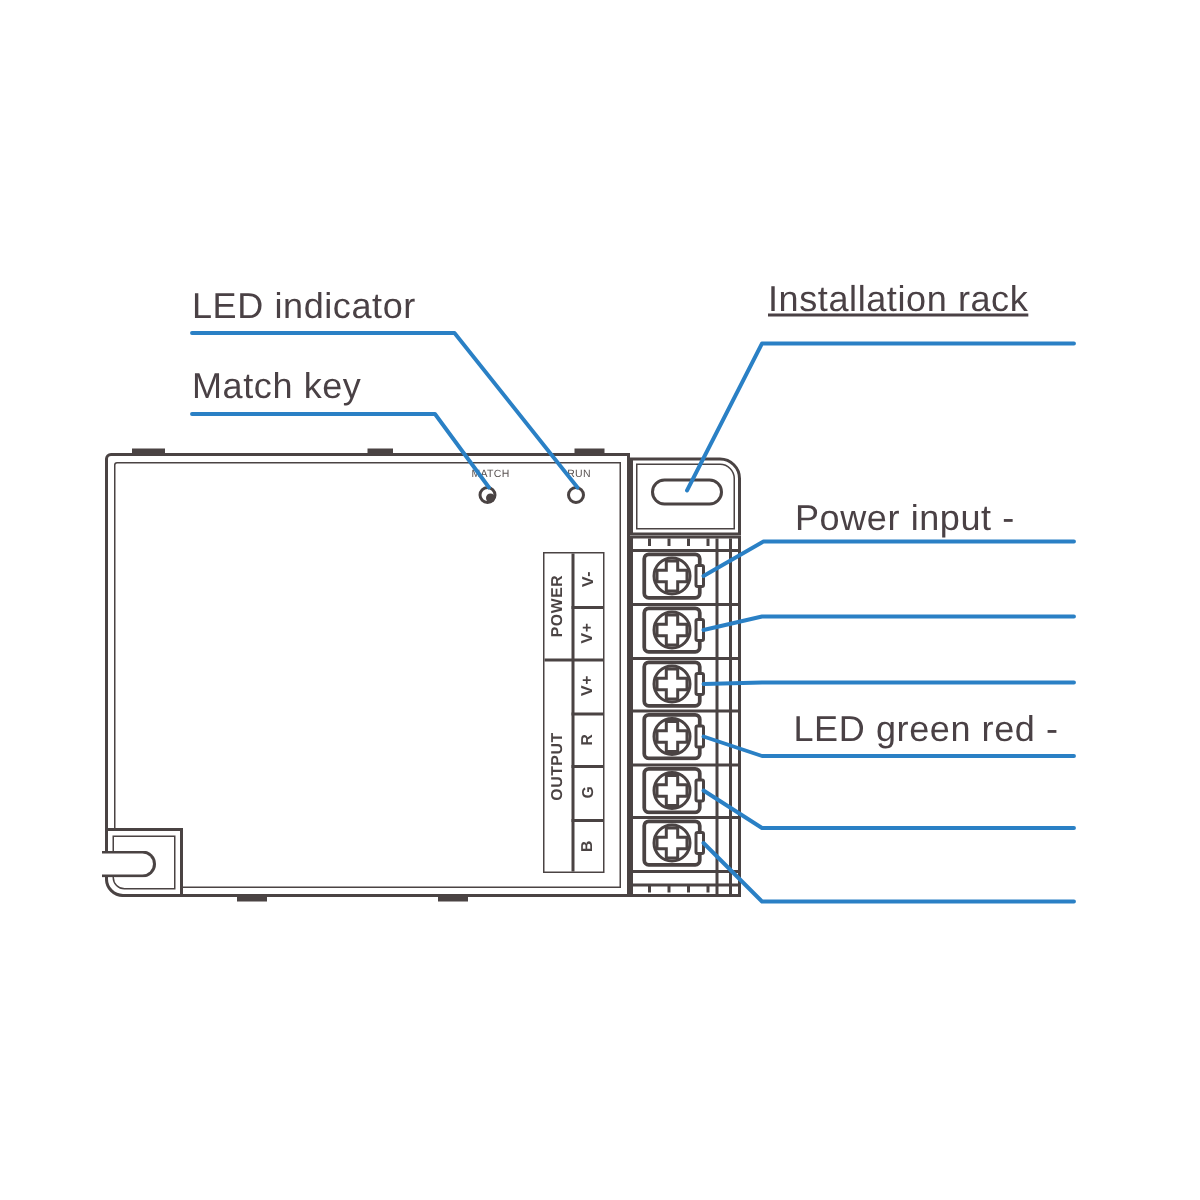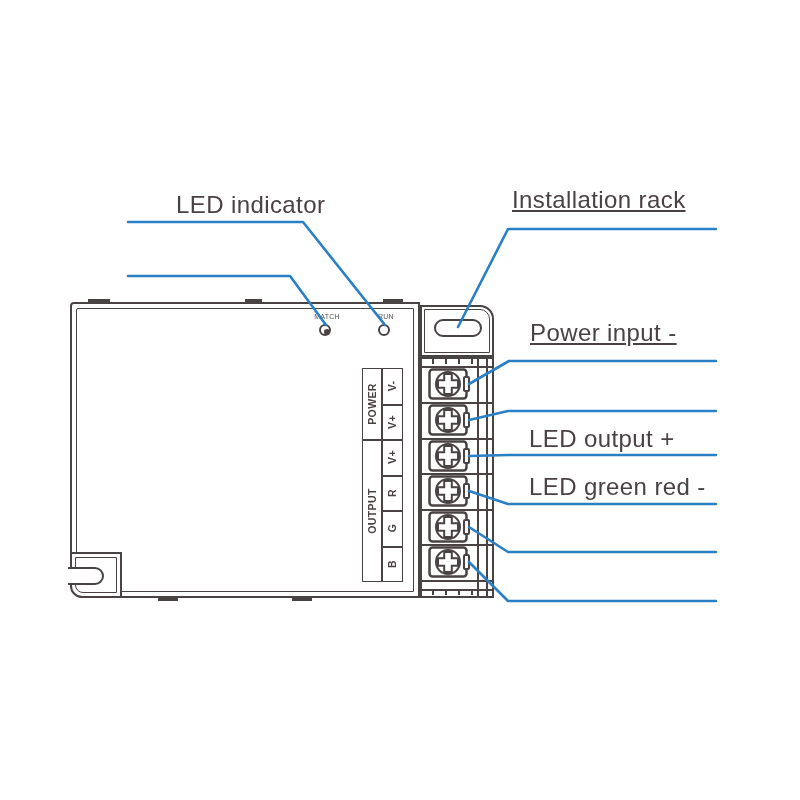--- a/index.html
+++ b/index.html
@@ -173,19 +173,19 @@
       <polyline points="716,229 508,229 458,327"></polyline>
       <polyline points="716,361 509,361 469,384"></polyline>
       <polyline points="716,411 508,411 469,420"></polyline>
       <polyline points="716,455 508,455 469,456"></polyline>
       <polyline points="716,504 508,504 469,491"></polyline>
       <polyline points="716,552 508,552 469,527"></polyline>
       <polyline points="716,601 508,601 469,562"></polyline>
     </g>
   </svg>
 
-  <div class="lbl" style="left:128px;top:192px;margin-left:48px;">LED indicator</div>
+  <div class="lbl" style="left:128px;top:192px;">LED indicator</div>
+  <div class="lbl" style="left:128px;top:245px;">Match key</div>
   <div class="lbl" style="left:512px;top:187px;text-decoration:underline;">Installation rack</div>
-  <div class="lbl" style="left:530px;top:320px;text-decoration:underline;">Power input -</div>
-  <div class="lbl" style="left:529px;top:426px;">LED output +</div>
+  <div class="lbl" style="left:530px;top:333px;">Power input -</div>
   <div class="lbl" style="left:529px;top:474px;">LED green red -</div>
 
 </div>
 
 </body></html>

